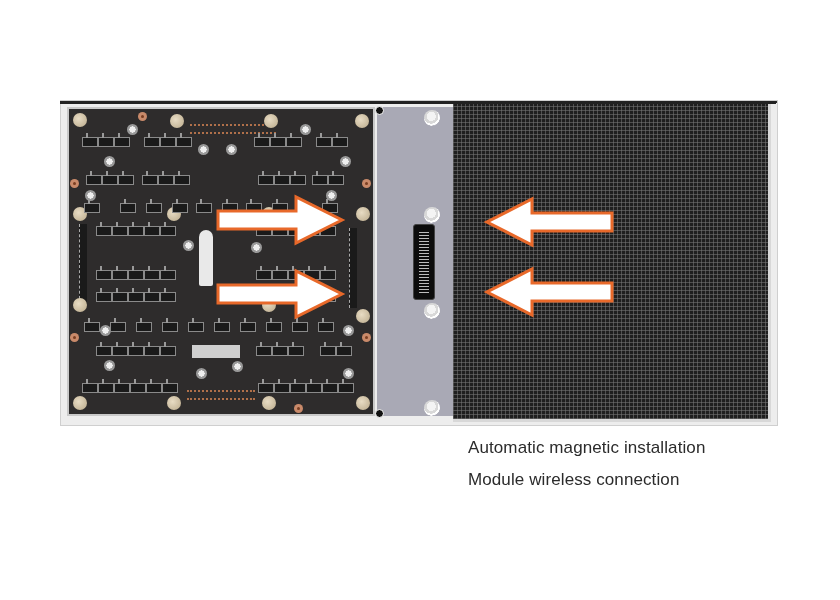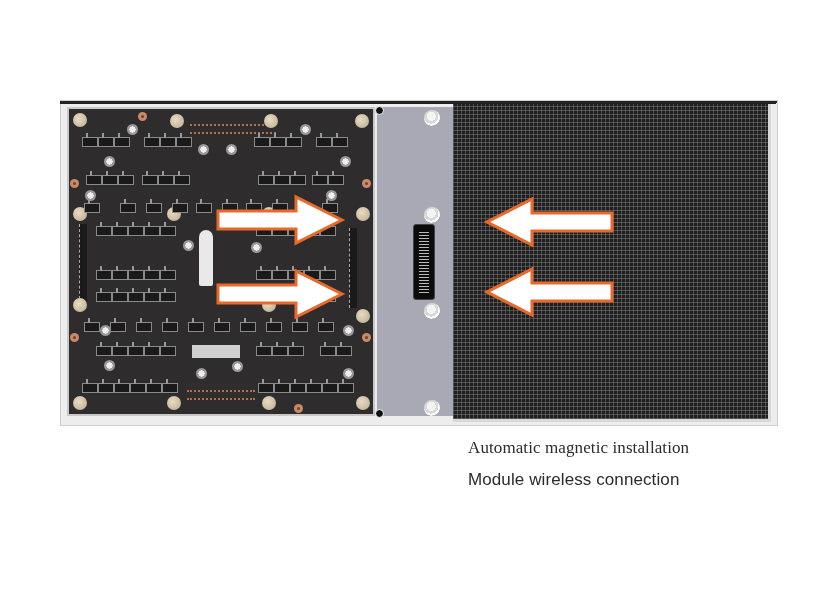--- a/index.html
+++ b/index.html
@@ -203,14 +203,14 @@
   </svg>
 
   <svg class="arrow" style="left:484px;top:196px;" width="130" height="52" viewBox="0 0 130 52">
     <polygon points="128,17 48,17 48,3 3,26 48,49 48,35 128,35" fill="#ffffff" stroke="#e8692a" stroke-width="3" stroke-linejoin="miter"></polygon>
   </svg>
   <svg class="arrow" style="left:484px;top:266px;" width="130" height="52" viewBox="0 0 130 52">
     <polygon points="128,17 48,17 48,3 3,26 48,49 48,35 128,35" fill="#ffffff" stroke="#e8692a" stroke-width="3" stroke-linejoin="miter"></polygon>
   </svg>
 </div>
 
-<div class="caption" style="top:438px;font-family:Liberation Serif, serif;">Automatic magnetic installation</div>
+<div class="caption" style="top:438px;">Automatic magnetic installation</div>
 <div class="caption" style="top:470px;">Module wireless connection</div>
 
 </body></html>

